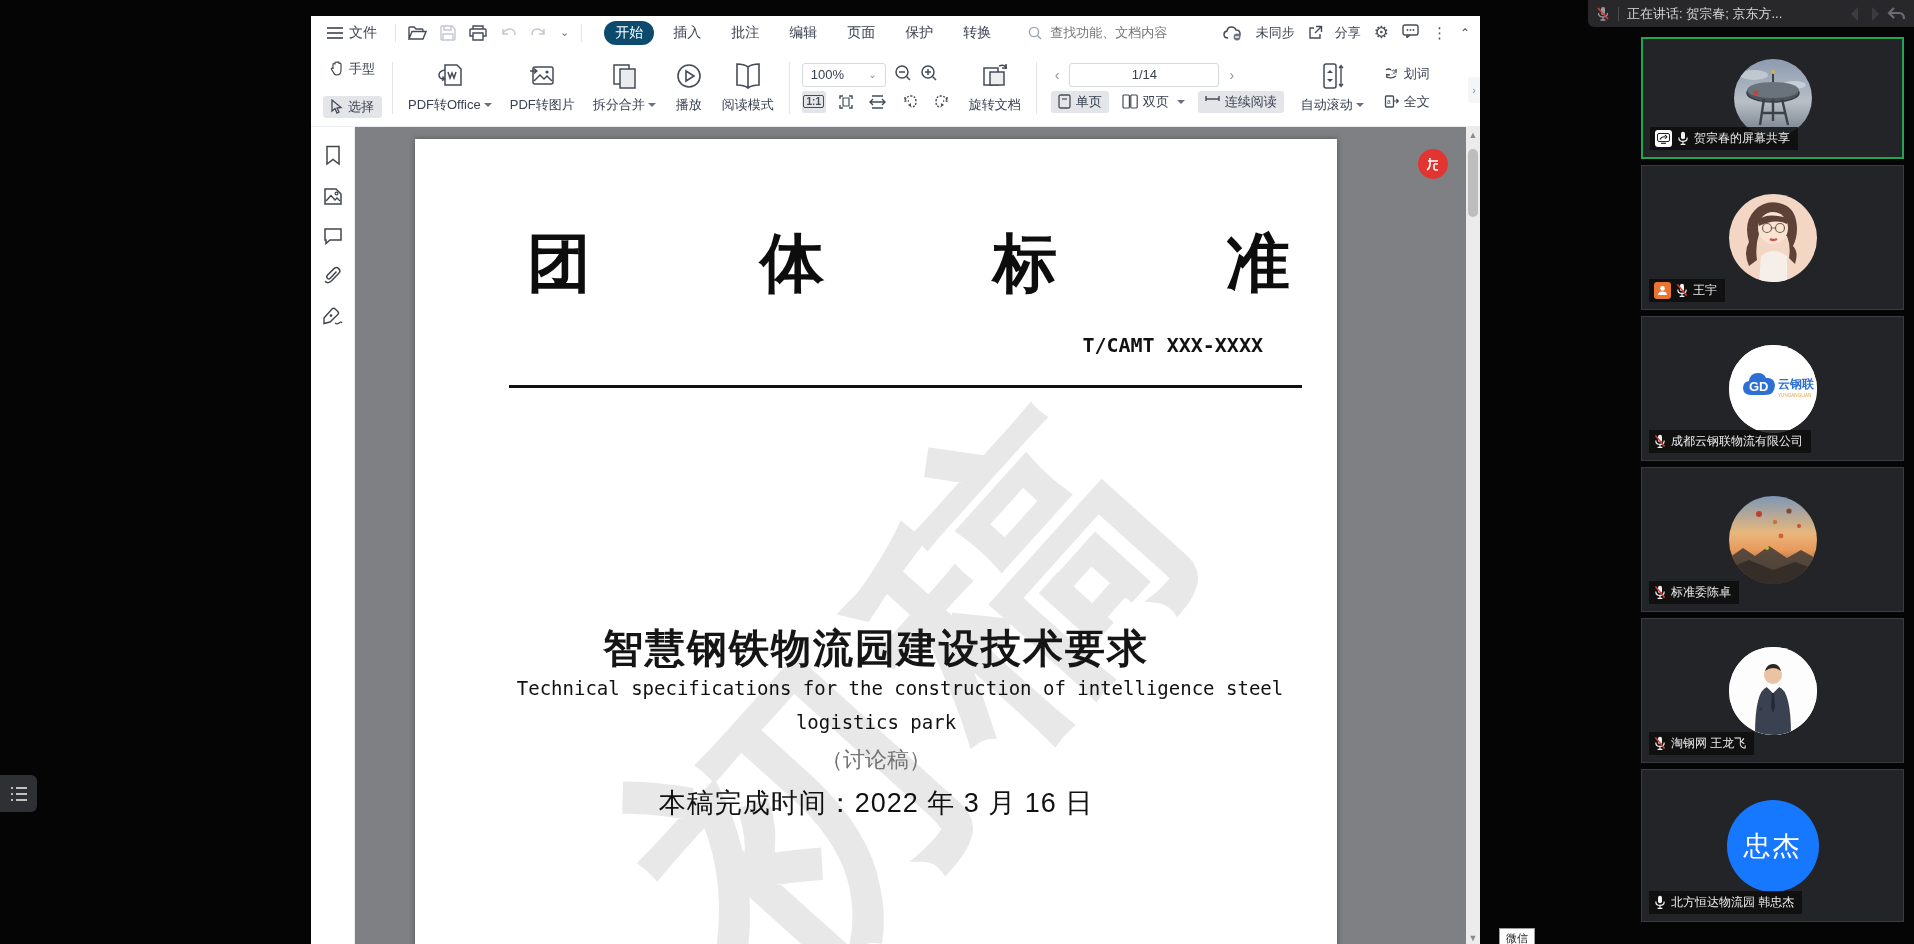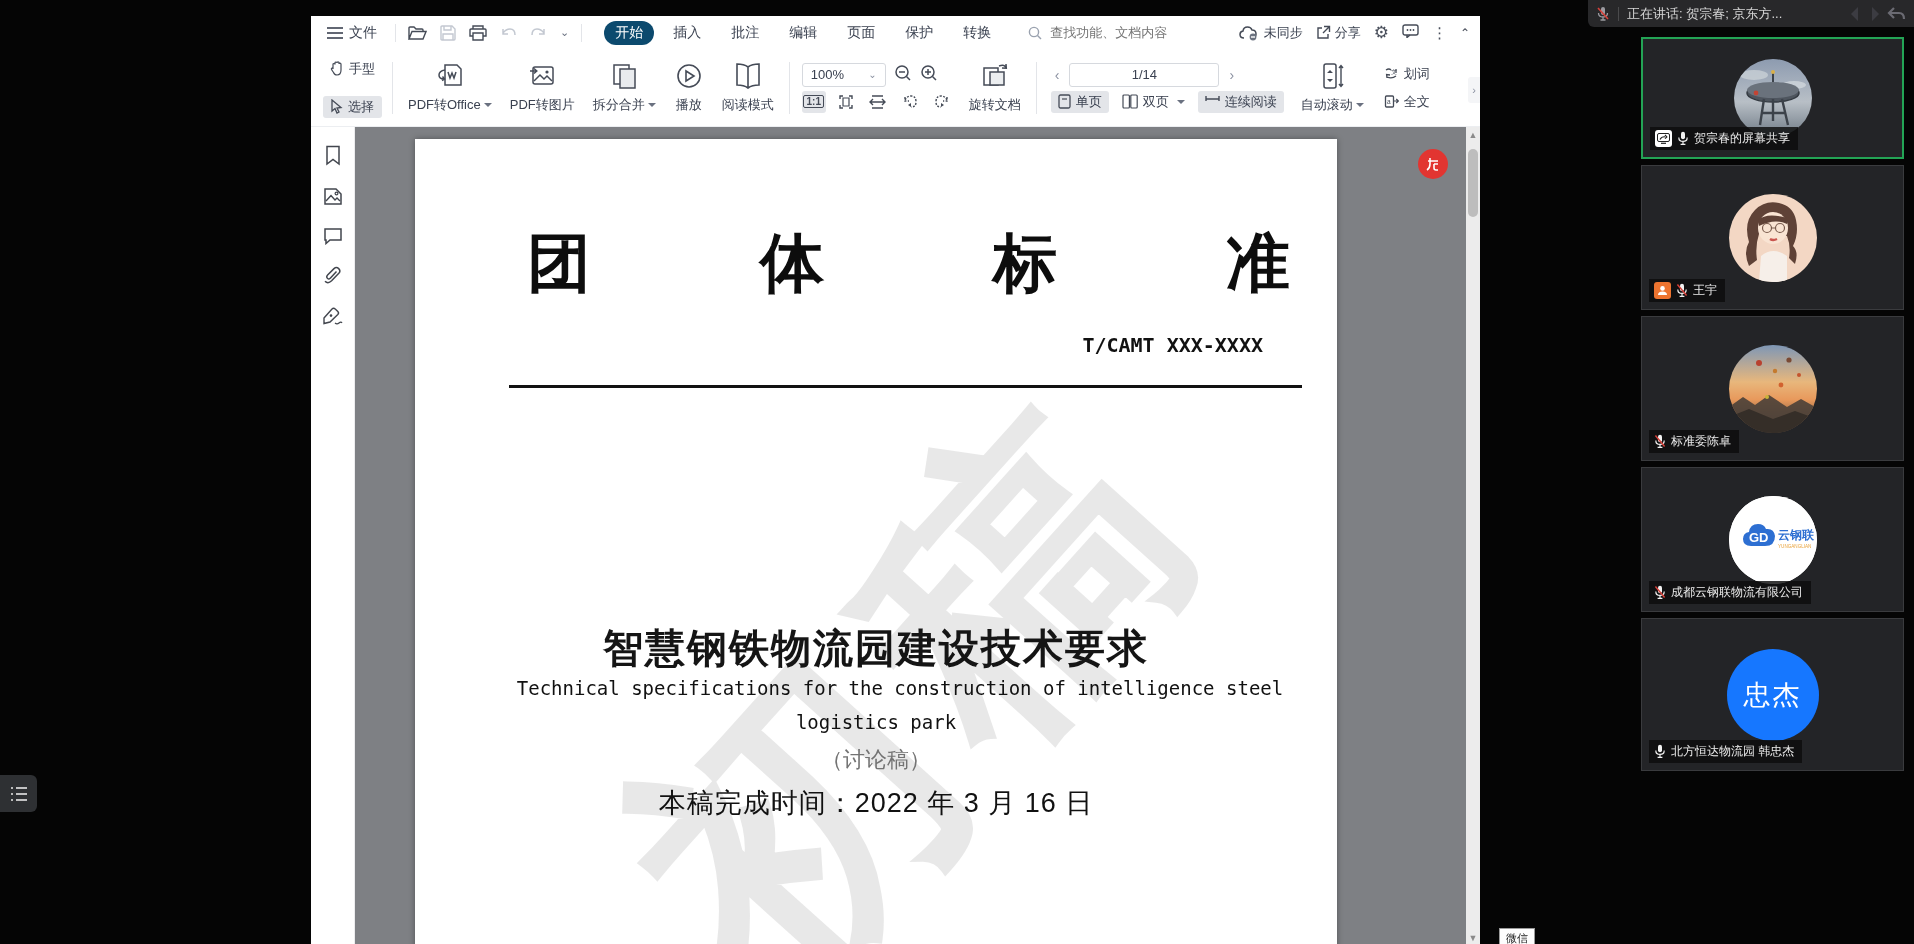--- a/index.html
+++ b/index.html
@@ -14,21 +14,21 @@
   .menu-btn{display:flex;align-items:center;gap:6px;color:#3a4150;font-size:14px;padding:2px 6px;}
   .vsep{width:1px;height:18px;background:#e3e5e9;margin:0 6px;flex:none;}
   .qicons{display:flex;align-items:center;gap:13px;}
   .qicons svg{display:block;}
   .tabs{display:flex;align-items:center;gap:8px;margin-left:10px;}
   .tab{font-size:14px;color:#3a4150;padding:3px 11px;border-radius:12px;cursor:default;}
   .tab.active{background:#0c4a6e;color:#fff;}
   .searchbox{display:flex;align-items:center;gap:6px;margin-left:20px;color:#9aa2af;font-size:13px;width:160px;}
   .searchbox input{border:none;outline:none;font-size:13px;color:#9aa2af;width:130px;background:transparent;}
   .r1-right{margin-left:auto;display:flex;align-items:center;gap:13px;color:#3c4352;font-size:13px;}
-  .r1-item{display:flex;align-items:center;gap:4px;}
+  .r1-item{display:flex;align-items:center;gap:12px;}
   .glyph{color:#4a505c;font-size:15px;line-height:1;}
 
   
   .r2{height:77px;display:flex;align-items:center;padding:0 8px;flex:none;position:relative;}
   .stack2{display:flex;flex-direction:column;gap:16px;margin:0 4px;}
   .mini-btn{display:flex;align-items:center;gap:5px;font-size:13px;color:#3a4150;padding:2px 7px;border-radius:3px;}
   .mini-btn.sel{background:#e3e5e9;}
   .bigbtn{display:flex;flex-direction:column;align-items:center;gap:5px;font-size:13px;color:#3a4150;padding:2px 9px;}
   .bigbtn svg{display:block;}
   .caret{width:0;height:0;border-left:4px solid transparent;border-right:4px solid transparent;border-top:4px solid #6a7180;display:inline-block;margin-left:3px;}
@@ -541,20 +541,40 @@
         <svg width="12" height="15" viewBox="0 0 12 15">
             <rect x="4" y="0.8" width="4" height="7.4" rx="2" fill="#f2f2f2"></rect>
             <path d="M1.8 6.4 Q1.8 10.4 6 10.4 Q10.2 10.4 10.2 6.4 M6 10.4 L6 13 M3.6 13.4 L8.4 13.4" fill="none" stroke="#f2f2f2" stroke-width="1.2"></path>
             <line x1="1.4" y1="1.6" x2="10.6" y2="12.4" stroke="#d6413a" stroke-width="1.5"></line>
           </svg>
         <span class="nm">王宇</span>
       </div>
     </div>
 
     <div class="tile" style="height:145px;">
+      <div class="avatar" style="background:#fff;">
+        <svg width="88" height="88" viewBox="0 0 88 88">
+            <rect width="88" height="88" fill="#fff"></rect>
+            <path d="M22 50 Q14 50 14 43 Q14 37 20 36 Q21 28 29 28 Q35 28 37 33 Q45 32 46 40 Q46 50 36 50 Z" fill="#2d6fd2"></path>
+            <text x="20" y="46" font-size="13" font-weight="bold" fill="#fff" font-family="Liberation Sans,sans-serif">GD</text>
+            <text x="49" y="43" font-size="12" font-weight="bold" fill="#2d6fd2" font-family="Liberation Sans,sans-serif">云钢联</text>
+            <text x="49" y="52" font-size="4.6" fill="#e8a33d" font-family="Liberation Sans,sans-serif">YUNGANGLIAN</text>
+          </svg>
+      </div>
+      <div class="namebar">
+        <svg width="12" height="15" viewBox="0 0 12 15">
+            <rect x="4" y="0.8" width="4" height="7.4" rx="2" fill="#f2f2f2"></rect>
+            <path d="M1.8 6.4 Q1.8 10.4 6 10.4 Q10.2 10.4 10.2 6.4 M6 10.4 L6 13 M3.6 13.4 L8.4 13.4" fill="none" stroke="#f2f2f2" stroke-width="1.2"></path>
+            <line x1="1.4" y1="1.6" x2="10.6" y2="12.4" stroke="#d6413a" stroke-width="1.5"></line>
+          </svg>
+        <span class="nm">成都云钢联物流有限公司</span>
+      </div>
+    </div>
+
+    <div class="tile" style="height:145px;">
       <div class="avatar">
         <svg width="88" height="88" viewBox="0 0 88 88">
             <defs>
               <linearGradient id="sun3" x1="0" y1="0" x2="0" y2="1">
                 <stop offset="0" stop-color="#7e97b6"></stop>
                 <stop offset=".42" stop-color="#e8b77c"></stop>
                 <stop offset=".62" stop-color="#e8995c"></stop>
                 <stop offset="1" stop-color="#43382f"></stop>
               </linearGradient>
             </defs>
@@ -575,37 +595,38 @@
             <path d="M1.8 6.4 Q1.8 10.4 6 10.4 Q10.2 10.4 10.2 6.4 M6 10.4 L6 13 M3.6 13.4 L8.4 13.4" fill="none" stroke="#f2f2f2" stroke-width="1.2"></path>
             <line x1="1.4" y1="1.6" x2="10.6" y2="12.4" stroke="#d6413a" stroke-width="1.5"></line>
           </svg>
         <span class="nm">标准委陈卓</span>
       </div>
     </div>
 
     <div class="tile" style="height:145px;">
       <div class="avatar" style="background:#fff;">
         <svg width="88" height="88" viewBox="0 0 88 88">
-            <rect width="88" height="88" fill="#fff"></rect>
-            <path d="M22 50 Q14 50 14 43 Q14 37 20 36 Q21 28 29 28 Q35 28 37 33 Q45 32 46 40 Q46 50 36 50 Z" fill="#2d6fd2"></path>
-            <text x="20" y="46" font-size="13" font-weight="bold" fill="#fff" font-family="Liberation Sans,sans-serif">GD</text>
-            <text x="49" y="43" font-size="12" font-weight="bold" fill="#2d6fd2" font-family="Liberation Sans,sans-serif">云钢联</text>
-            <text x="49" y="52" font-size="4.6" fill="#e8a33d" font-family="Liberation Sans,sans-serif">YUNGANGLIAN</text>
+            <rect width="88" height="88" fill="#fdfdfd"></rect>
+            <circle cx="44" cy="28" r="9" fill="#e9c3a3"></circle>
+            <path d="M36 24 Q38 17 44 17 Q50 17 52 24 Q48 21 44 21 Q40 21 36 24 Z" fill="#2c2620"></path>
+            <path d="M26 88 Q26 44 38 40 L44 46 L50 40 Q62 44 62 88 Z" fill="#3a4150"></path>
+            <path d="M38 40 L44 46 L50 40 L48 38 L40 38 Z" fill="#fff"></path>
+            <path d="M43 46 L45 46 L46 60 L44 66 L42 60 Z" fill="#232a36"></path>
+            <path d="M30 64 Q32 56 34 64 Z" fill="#2f3642"></path>
           </svg>
       </div>
       <div class="namebar">
         <svg width="12" height="15" viewBox="0 0 12 15">
             <rect x="4" y="0.8" width="4" height="7.4" rx="2" fill="#f2f2f2"></rect>
             <path d="M1.8 6.4 Q1.8 10.4 6 10.4 Q10.2 10.4 10.2 6.4 M6 10.4 L6 13 M3.6 13.4 L8.4 13.4" fill="none" stroke="#f2f2f2" stroke-width="1.2"></path>
             <line x1="1.4" y1="1.6" x2="10.6" y2="12.4" stroke="#d6413a" stroke-width="1.5"></line>
           </svg>
-        <span class="nm">成都云钢联物流有限公司</span>
-      </div>
-    </div>
-
+        <span class="nm">淘钢网 王龙飞</span>
+      </div>
+    </div>
 
     <div class="tile" style="height:153px;">
       <div class="blue-avatar">
         <span>忠杰</span>
       </div>
       <div class="namebar">
         <svg width="12" height="15" viewBox="0 0 12 15">
             <rect x="4" y="0.8" width="4" height="7.4" rx="2" fill="#f2f2f2"></rect>
             <path d="M1.8 6.4 Q1.8 10.4 6 10.4 Q10.2 10.4 10.2 6.4 M6 10.4 L6 13 M3.6 13.4 L8.4 13.4" fill="none" stroke="#f2f2f2" stroke-width="1.2"></path>
           </svg>

